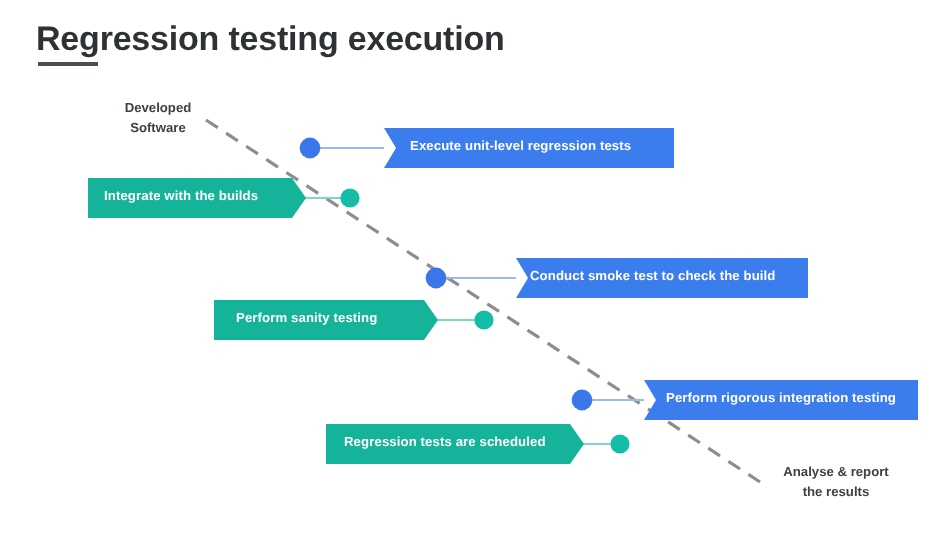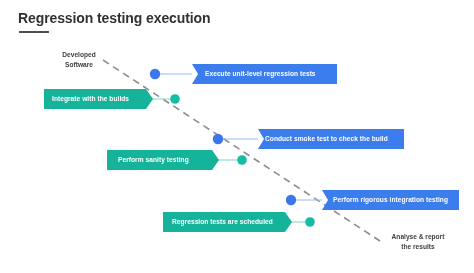--- a/index.html
+++ b/index.html
@@ -12,21 +12,21 @@
     width: 474px;
     height: 273px;
     background: #ffffff;
     overflow: hidden;
     font-family: "Liberation Sans", sans-serif;
   }
   #title {
     position: absolute;
     left: 18px;
     top: 10px;
-    font-size: 14px;
+    font-size: 17px;
     font-weight: bold;
     color: #2f3234;
     letter-spacing: -0.1px;
     white-space: nowrap;
   }
   #title-rule {
     position: absolute;
     left: 19px;
     top: 31px;
     width: 30px;

